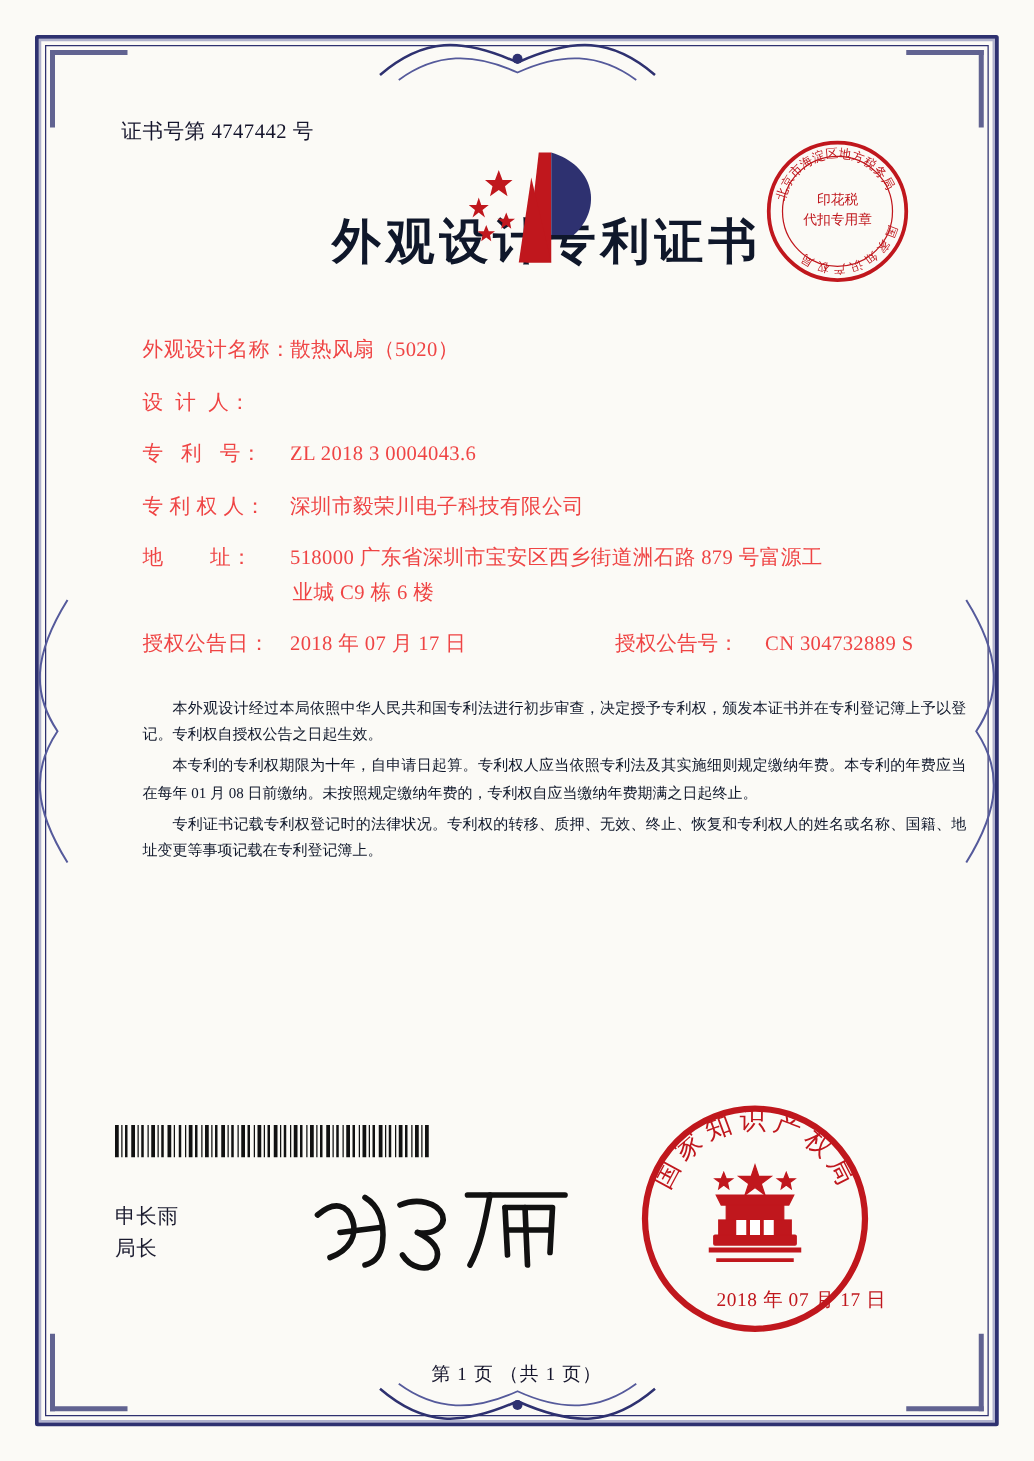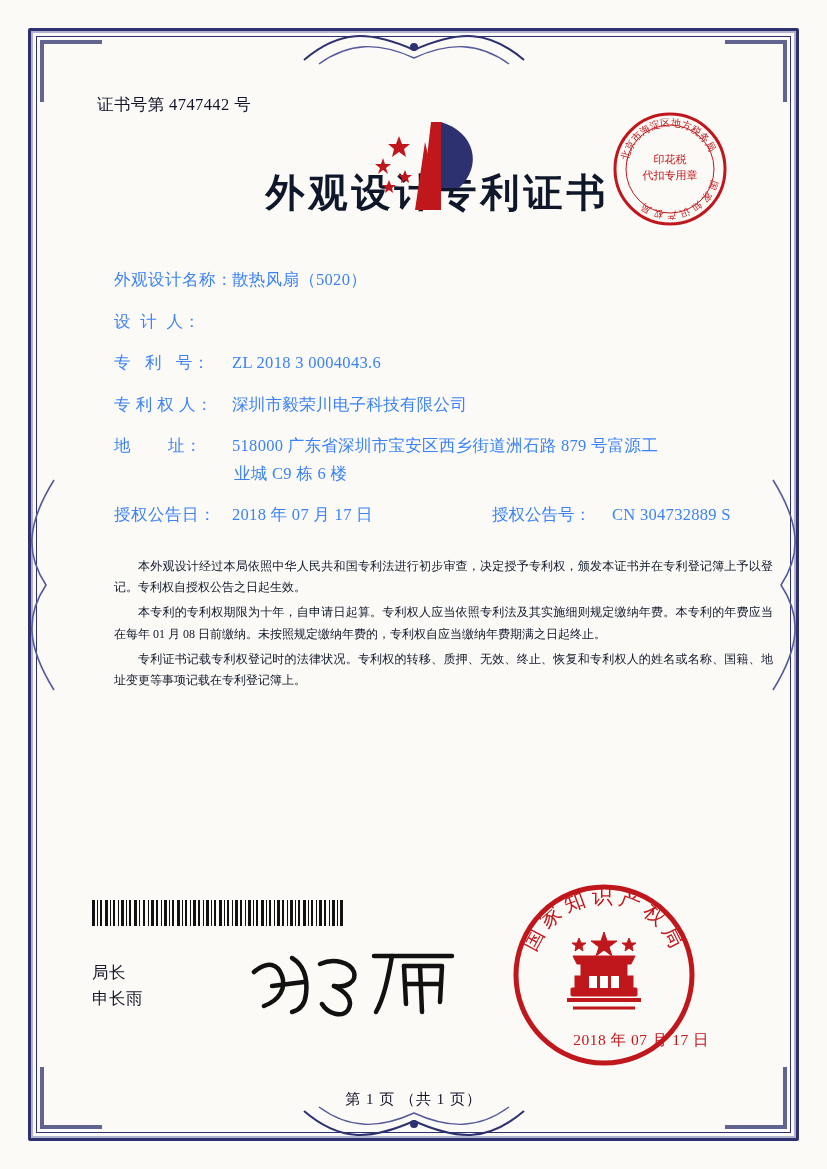--- a/index.html
+++ b/index.html
@@ -136,21 +136,21 @@
     letter-spacing: 4px;
     margin-top: 50px;
     color: #0f172a;
     font-family: "DejaVu Serif", "Liberation Serif", serif;
   }
 
   .fields {
     margin-top: 52px;
     font-size: 16.5px;
     line-height: 1;
-    color: #3b82f6;
+    color: #ef4444;
   }
   .frow {
     display: flex;
     align-items: flex-start;
     margin-bottom: 25px;
     padding-left: 20px;
   }
   .flabel {
     width: 118px;
     flex: 0 0 118px;
@@ -412,22 +412,22 @@
       <rect x="227" y="0" width="3" height="26"></rect>
         <rect x="232" y="0" width="2" height="26"></rect>
       <rect x="237" y="0" width="1" height="26"></rect>
         <rect x="240" y="0" width="3" height="26"></rect>
       <rect x="245" y="0" width="1" height="26"></rect>
         <rect x="248" y="0" width="3" height="26"></rect>
     </g>
   </svg>
 
   <div class="signature-block">
+    <div class="sig-label">申长雨</div>
     <div class="sig-label">局长</div>
-    <div class="sig-label">申长雨</div>
     <svg class="sig-script" viewBox="0 0 230 80">
       <g fill="none" stroke="#111" stroke-width="4.5" stroke-linecap="round" stroke-linejoin="round">
         <path d="M12 30 C 26 18, 36 22, 40 34 C 44 46, 38 58, 22 64"></path>
         <path d="M30 44 L 62 40"></path>
         <path d="M50 16 C 60 22, 66 34, 64 52 C 63 62, 58 68, 50 70"></path>
         <path d="M78 22 C 92 16, 108 20, 112 30 C 115 40, 104 46, 92 44"></path>
         <path d="M92 44 C 104 50, 112 58, 106 68 C 100 76, 86 72, 80 62"></path>
         <path d="M132 14 L 210 14"></path>
         <path d="M150 14 C 146 36, 142 56, 134 70"></path>
         <path d="M162 24 L 200 24 L 198 60"></path>

